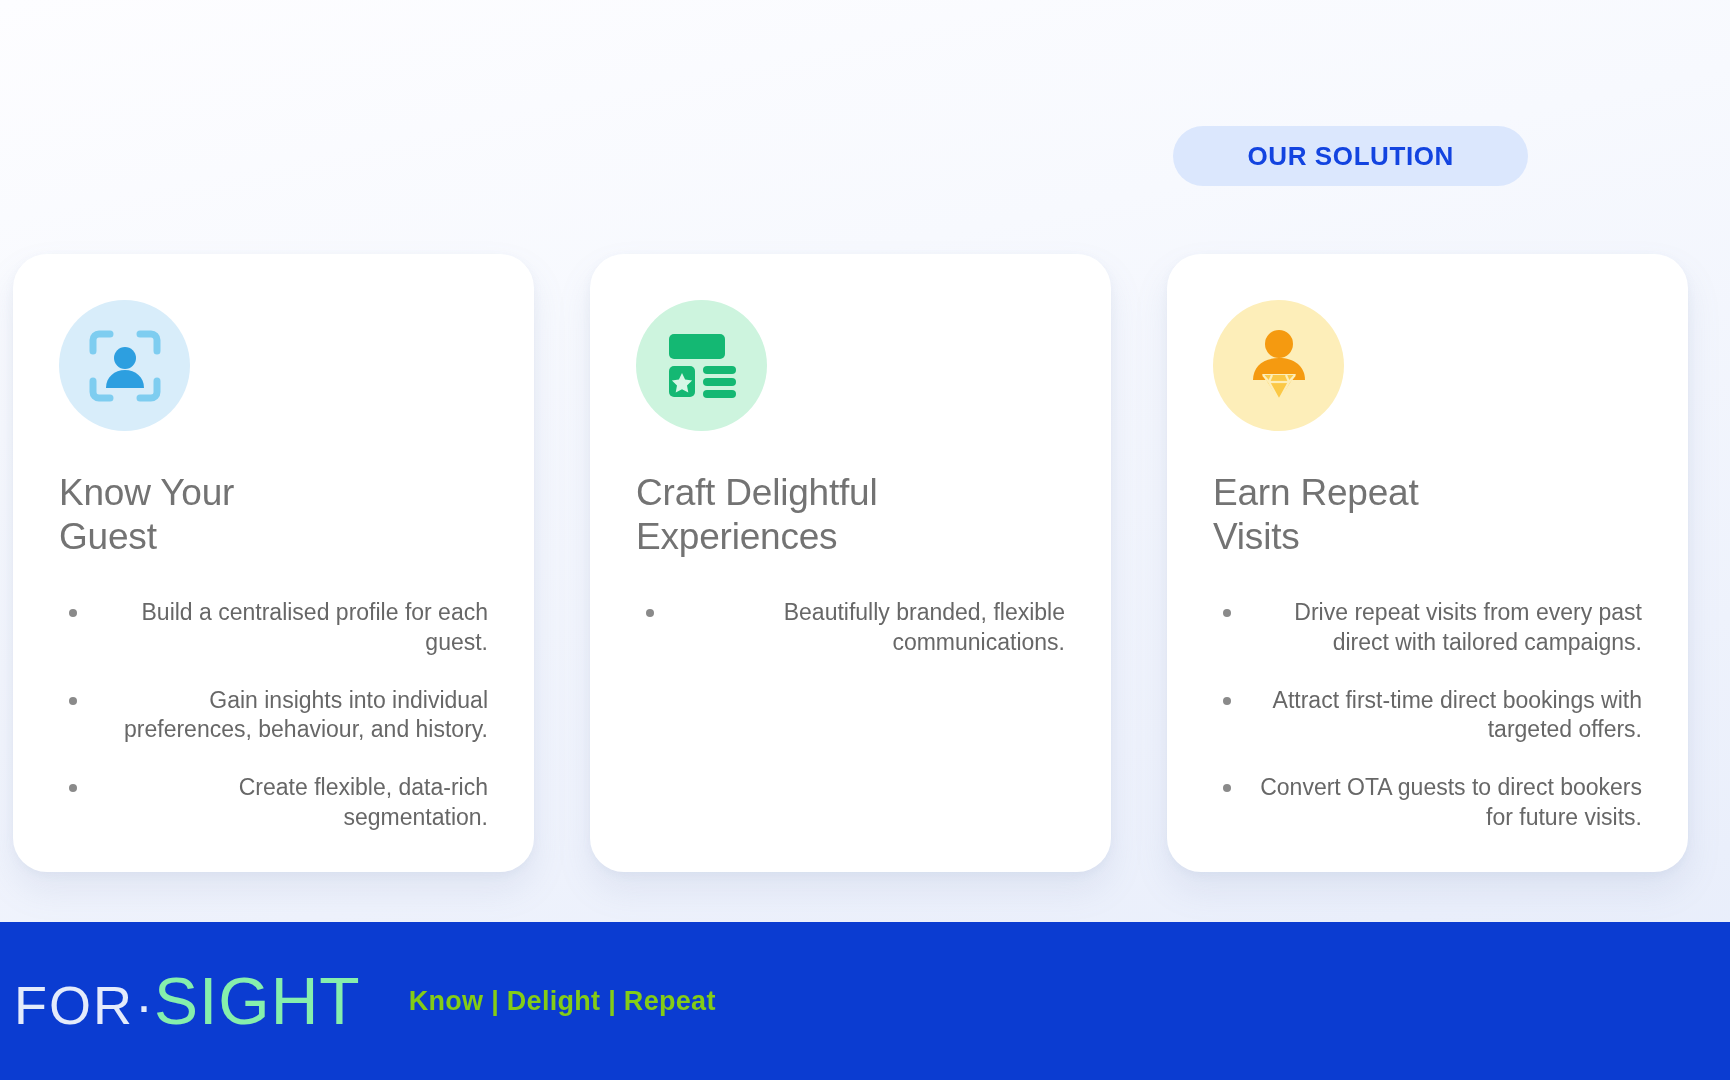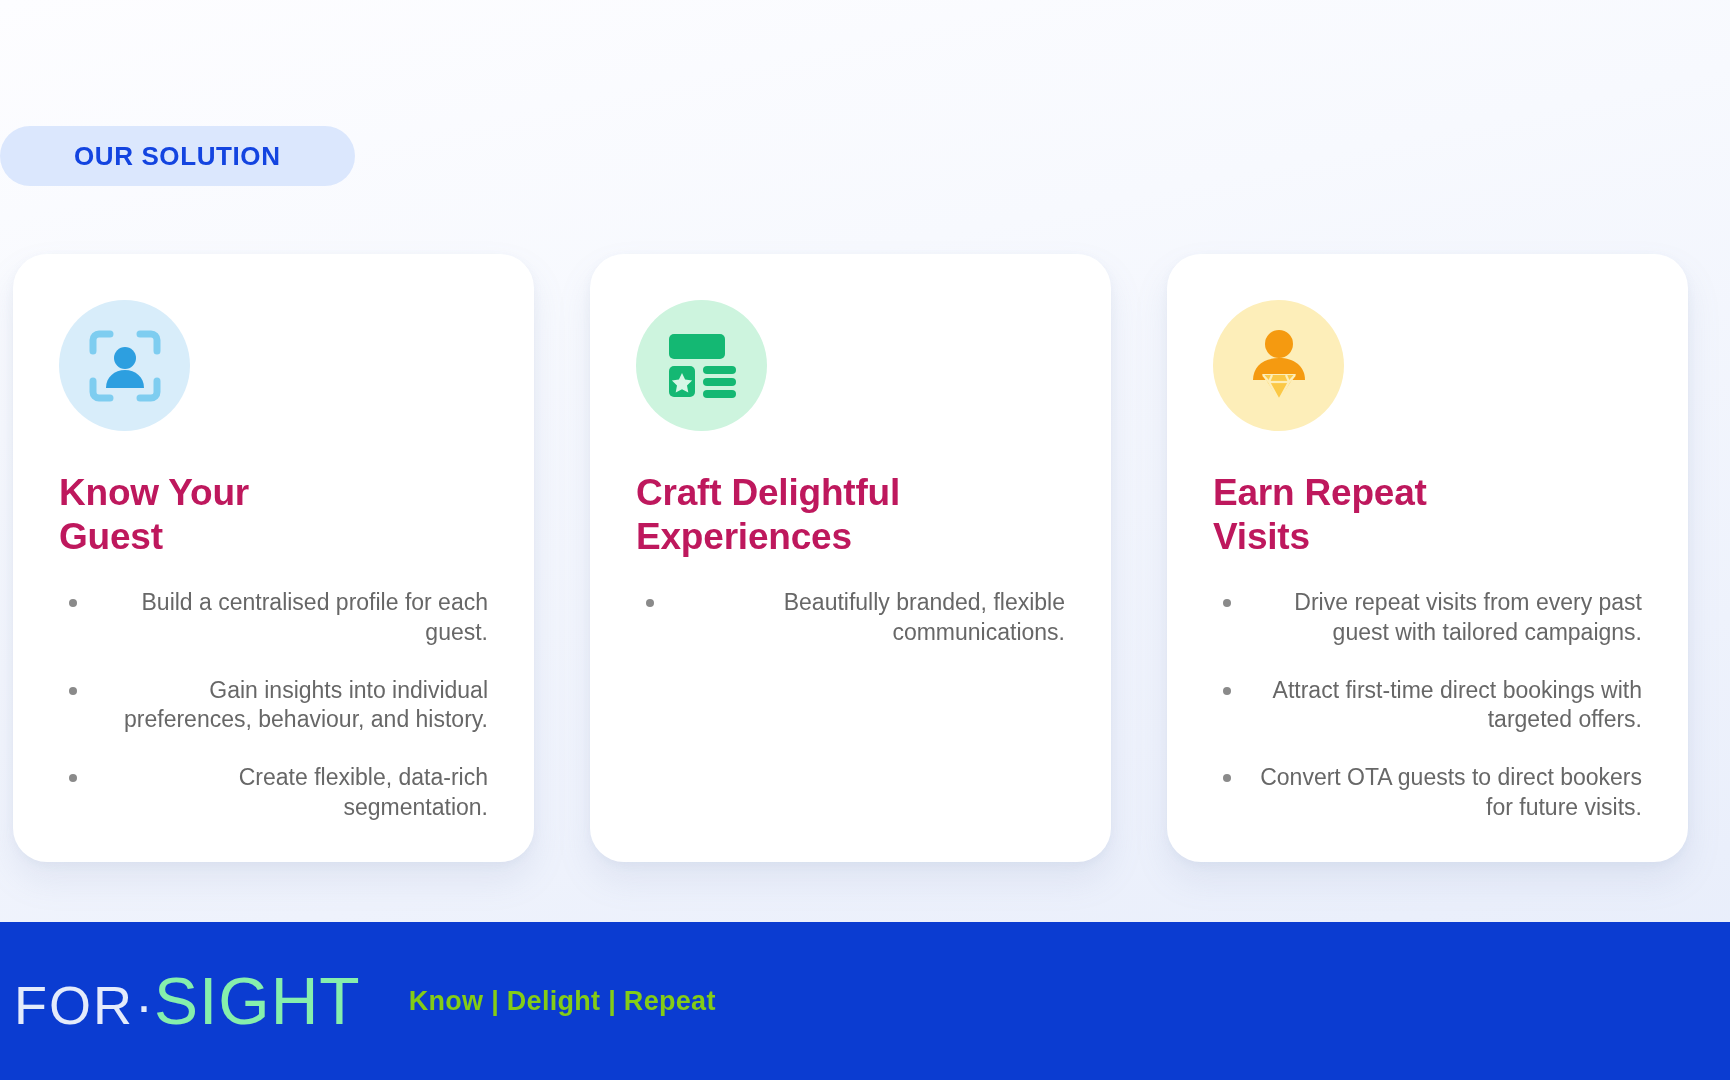--- a/index.html
+++ b/index.html
@@ -23,21 +23,21 @@
     overflow: hidden;
   }
 
   
   .badge-wrap {
     position: absolute;
     top: 126px;
     left: 0;
     width: 1528px;
     display: flex;
-    justify-content: flex-start;
+    justify-content: flex-end;
   }
 
   .badge {
     background: #dbe7fd;
     color: #1344e0;
     font-size: 26px;
     font-weight: bold;
     letter-spacing: 0.6px;
     padding: 17px 74px;
     border-radius: 40px;
@@ -75,26 +75,26 @@
     justify-content: center;
     margin-bottom: 40px;
   }
 
   .icon-circle.blue   { background: #d8edfa; }
   .icon-circle.green  { background: #cdf4de; }
   .icon-circle.amber  { background: #fdeeb9; }
 
   .card-title {
     font-size: 37px;
-    font-weight: bold;
-    color: #be185d;
+    font-weight: normal;
+    color: #737373;
     line-height: 1.18;
     letter-spacing: -0.2px;
     white-space: pre-line;
-    margin-bottom: 30px;
+    margin-bottom: 40px;
   }
 
   .bullets { list-style: none; }
 
   .bullets li {
     position: relative;
     padding-left: 32px;
     font-size: 23px;
     line-height: 1.29;
     color: #676767;
@@ -227,21 +227,21 @@
             <path d="M22 48 l6 7 10 18 10 -18 6 -7"></path>
             <path d="M28 55 h20"></path>
             <path d="M31 48 l-3 7"></path>
             <path d="M45 48 l3 7"></path>
           </g>
         </svg>
       </div>
       <div class="card-title">Earn Repeat
 Visits</div>
       <ul class="bullets">
-        <li>Drive repeat visits from every past guest with tailored campaigns.</li>
+        <li>Drive repeat visits from every past direct with tailored campaigns.</li>
         <li>Attract first-time direct bookings with targeted offers.</li>
         <li>Convert OTA guests to direct bookers for future visits.</li>
       </ul>
     </div>
 
   </div>
 
   <div class="footer">
     <div class="logo">
       <span class="logo-for">FOR</span>

